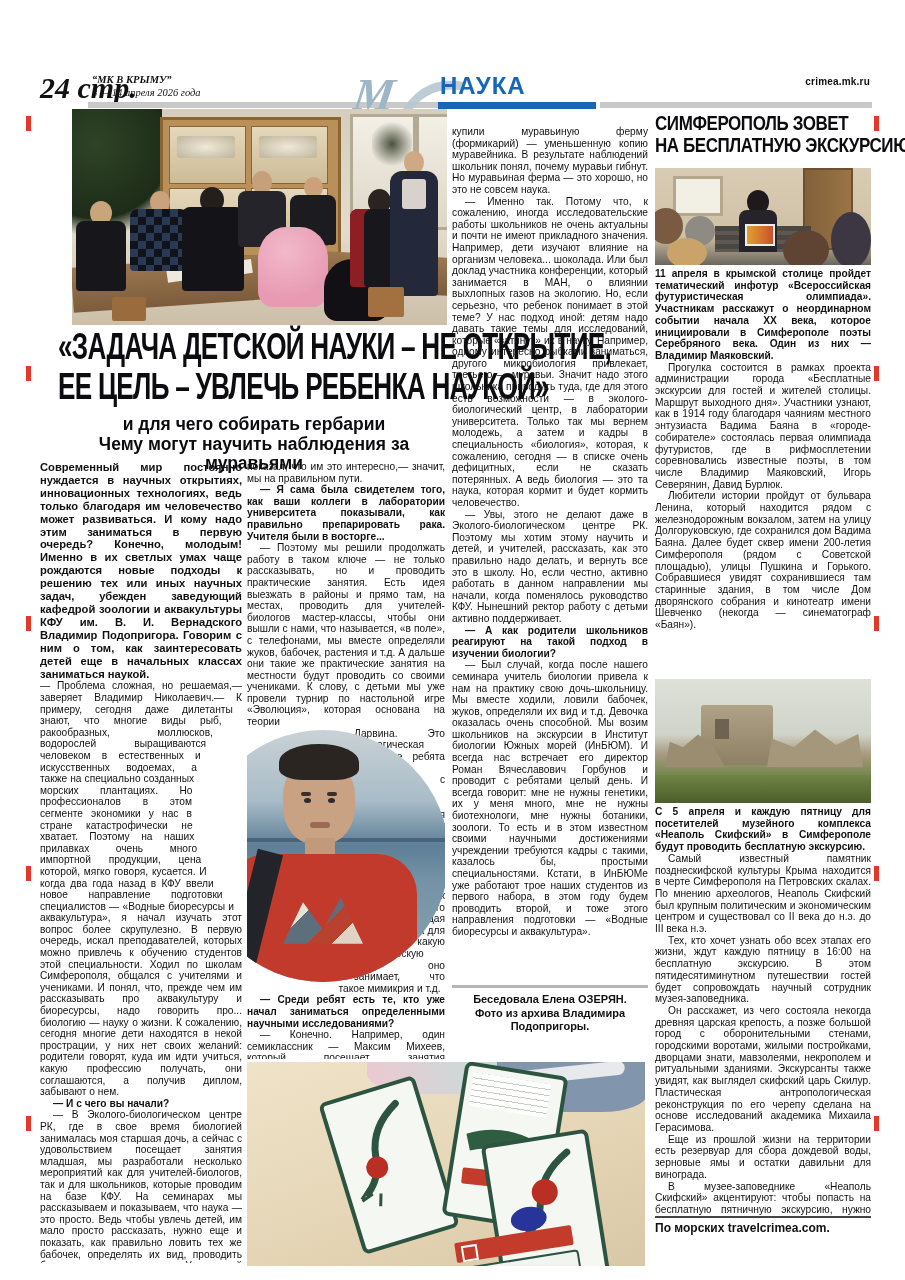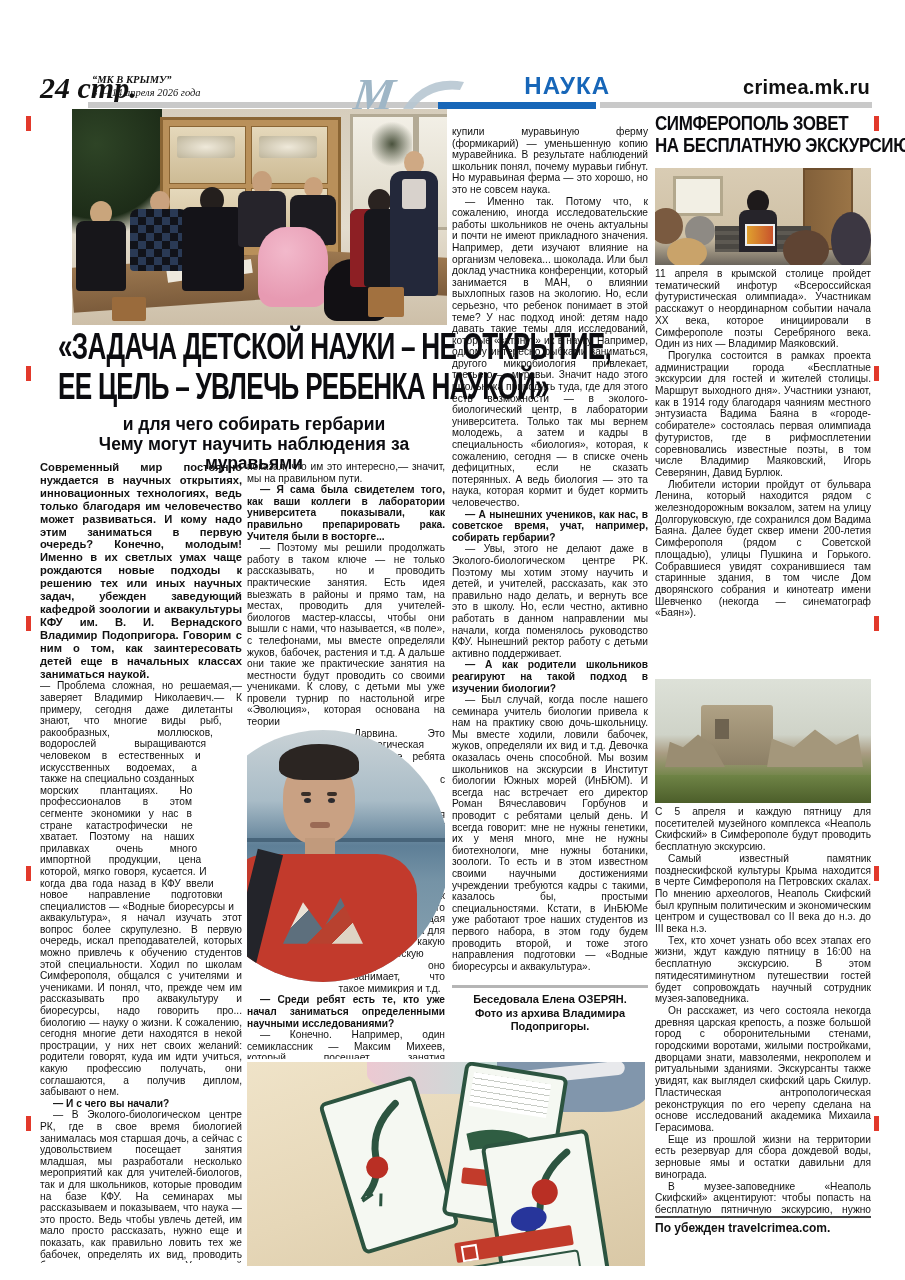--- a/index.html
+++ b/index.html
@@ -8,24 +8,24 @@
   
   .crop{position:absolute;width:5px;height:15px;background:#e2392b;}
   
   .pageno{position:absolute;left:40px;top:57px;font-family:"Liberation Serif","DejaVu Serif",serif;
           font-style:italic;font-weight:bold;font-size:30px;line-height:30px;}
   .edition{position:absolute;left:92px;top:57px;font-family:"Liberation Serif","DejaVu Serif",serif;
            font-style:italic;font-size:10.5px;line-height:13px;font-weight:bold;}
   .edition .dates{font-weight:normal;}
   .rule-gray{position:absolute;top:86px;height:6px;background:#c9c9c9;}
   .rule-blue{position:absolute;top:86px;height:7px;background:#1766b8;}
-  .section-name{position:absolute;left:440px;top:56px;width:170px;text-align:right;
+  .section-name{position:absolute;left:440px;top:56px;width:170px;text-align:left;
                 font-size:24px;font-weight:900;color:#1766b8;letter-spacing:1px;}
   .mk-logo{position:absolute;left:352px;top:48px;width:120px;height:60px;}
-  .site{position:absolute;right:35px;top:60px;font-size:20px;font-weight:bold;letter-spacing:.2px;}
+  .site{position:absolute;right:35px;top:60px;font-size:10px;font-weight:bold;letter-spacing:.2px;}
   
   .hl{position:absolute;left:58px;width:392px;overflow:visible;}
   .hl .inner{width:540px;transform:scaleX(.726);transform-origin:0 50%;text-align:center;
              font-weight:900;font-size:36px;line-height:38px;letter-spacing:-1px;color:#0c0c10;white-space:nowrap;}
   .subtitle{position:absolute;left:58px;top:399px;width:392px;text-align:center;
             font-size:17.5px;line-height:19.5px;font-weight:bold;color:#0c0c10;}
   
   .col{position:absolute;font-size:10.2px;line-height:11.6px;text-align:justify;overflow:hidden;hyphens:auto;}
   .col p{margin:0;text-indent:13px;}
   .col p.noind{text-indent:0;}
@@ -39,21 +39,21 @@
   .byline-rule{position:absolute;left:452px;top:969px;width:196px;height:3px;background:#b5b5b5;}
   .byline{position:absolute;left:452px;top:977px;width:196px;text-align:center;
           font-weight:bold;font-size:11px;line-height:13.5px;}
   
   .sb-title{position:absolute;left:655px;width:230px;overflow:visible;}
   .sb-title .inner{width:260px;transform:scaleX(.85);transform-origin:0 0;font-weight:900;
                    font-size:20px;line-height:22px;letter-spacing:-.5px;color:#0c0c10;white-space:nowrap;}
   .sb-text{position:absolute;left:655px;width:216px;font-size:10.2px;line-height:11.7px;
            text-align:justify;overflow:hidden;hyphens:auto;}
   .sb-text p{margin:0;text-indent:13px;}
-  .sb-text p.slead{font-weight:normal;text-indent:0;}
+  .sb-text p.slead{font-weight:bold;text-indent:0;}
   .sb-foot-rule{position:absolute;left:655px;top:1200px;width:216px;height:2px;background:#444;}
   .sb-foot{position:absolute;left:655px;top:1205px;width:216px;font-weight:bold;font-size:12px;}
   
   .photo{position:absolute;overflow:hidden;}
   .abs{position:absolute;}
   
   .classroom{left:72px;top:93px;width:375px;height:216px;background:linear-gradient(180deg,#d6cdbc 0%,#e3dccd 55%,#cdbfa8 100%);}
   .plant{background:radial-gradient(circle at 40% 30%,#2e4426 0%,#1d2c18 60%,transparent 75%);}
   .cabinet{background:#b9905a;border:3px solid #8a6534;}
   .pane{background:linear-gradient(180deg,#e5d8bb,#cdbb95);border:1px solid #8a6534;}
@@ -187,21 +187,20 @@
       </div>
     </div>
     <p class="noind">Дарвина. Это биологическая игра, где ребята «создают» животных с разными свойствами, которые пытаются «съесть» друг друга. Побеждает лишь тот участник игры, кто создал больше таких животных. Но для этого ребенок должен знать, что такое общая кормовая база для животного, какую экологическую нишу оно занимает, что такое мимикрия и т.д.</p>
     <p class="q">— Среди ребят есть те, кто уже начал заниматься определенными научными исследованиями?</p>
     <p>— Конечно. Например, один семиклассник — Максим Михеев, который посещает занятия биологического кружка, начал вплотную заниматься муравьями. Он приходит в кабинет наших арахнологов, там у него есть свой стол, бинукляр (микроскоп, который позволяет наблюдать объекты одновременно двумя глазами — ред.). Мы дали ему все необходимое — пробирки, спирт и т.д. Мальчик приносит муравьев, которых собирает в своем районе, определяет их вид и т.д. В итоге, у него получится отличная научная работа, результаты которой он планирует представить на школьной конференции, которая будет проходить у нас, в КФУ. К слову, началось все с посещения кружка по биологии в школе. Потом они вместе с учителем</p>
   </div>
 
   <div class="col" style="left:452px;top:110px;width:196px;height:872px">
     <p class="noind">купили муравьиную ферму (формикарий) — уменьшенную копию муравейника. В результате наблюдений школьник понял, почему муравьи гибнут. Но муравьиная ферма — это хорошо, но это не совсем наука.</p>
     <p>— Именно так. Потому что, к сожалению, иногда исследовательские работы школьников не очень актуальны и почти не имеют прикладного значения. Например, дети изучают влияние на организм человека... шоколада. Или был доклад участника конференции, который занимается в МАН, о влиянии выхлопных газов на экологию. Но, если серьезно, что ребенок понимает в этой теме? У нас подход иной: детям надо давать такие темы для исследований, которые «затянут» их в науку. Например, одному интересно рыбками заниматься, другого микробиология привлекает, третьего — муравьи. Значит надо этого школьника приводить туда, где для этого есть возможности — в эколого-биологический центр, в лаборатории университета. Только так мы вернем молодежь, а затем и кадры в специальность «биология», которая, к сожалению, сегодня — в списке очень дефицитных, если не сказать потерянных. А ведь биология — это та наука, которая кормит и будет кормить человечество.</p>
-    <p class="q">— А нынешних учеников, как нас, в советское время, учат, например, собирать гербарии?</p>
     <p>— Увы, этого не делают даже в Эколого-биологическом центре РК. Поэтому мы хотим этому научить и детей, и учителей, рассказать, как это правильно надо делать, и вернуть все это в школу. Но, если честно, активно работать в данном направлении мы начали, когда поменялось руководство КФУ. Нынешний ректор работу с детьми активно поддерживает.</p>
     <p class="q">— А как родители школьников реагируют на такой подход в изучении биологии?</p>
     <p>— Был случай, когда после нашего семинара учитель биологии привела к нам на практику свою дочь-школьницу. Мы вместе ходили, ловили бабочек, жуков, определяли их вид и т.д. Девочка оказалась очень способной. Мы возим школьников на экскурсии в Институт биологии Южных морей (ИнБЮМ). И всегда нас встречает его директор Роман Вячеславович Горбунов и проводит с ребятами целый день. И всегда говорит: мне не нужны генетики, их у меня много, мне не нужны биотехнологи, мне нужны ботаники, зоологи. То есть и в этом известном своими научными достижениями учреждении требуются кадры с такими, казалось бы, простыми специальностями. Кстати, в ИнБЮМе уже работают трое наших студентов из первого набора, в этом году будем проводить второй, и тоже этого направления подготовки — «Водные биоресурсы и аквакультура».</p>
 
   </div>
 
   <div class="byline-rule"></div>
   <div class="byline">
     <div>Беседовала Елена ОЗЕРЯН.</div>
     <div>Фото из архива Владимира</div>
@@ -273,15 +272,15 @@
   <div class="sb-text" style="top:790px;height:410px">
     <p class="slead">С 5 апреля и каждую пятницу для посетителей музейного комплекса «Неаполь Скифский» в Симферополе будут проводить бесплатную экскурсию.</p>
     <p>Самый известный памятник позднескифской культуры Крыма находится в черте Симферополя на Петровских скалах. По мнению археологов, Неаполь Скифский был крупным политическим и экономическим центром и существовал со II века до н.э. до III века н.э.</p>
     <p>Тех, кто хочет узнать обо всех этапах его жизни, ждут каждую пятницу в 16:00 на бесплатную экскурсию. В этом пятидесятиминутном путешествии гостей будет сопровождать научный сотрудник музея-заповедника.</p>
     <p>Он расскажет, из чего состояла некогда древняя царская крепость, а позже большой город с оборонительными стенами, городскими воротами, жилыми постройками, дворцами знати, мавзолеями, некрополем и ритуальными зданиями. Экскурсанты также увидят, как выглядел скифский царь Скилур. Пластическая антропологическая реконструкция по его черепу сделана на основе исследований академика Михаила Герасимова.</p>
     <p>Еще из прошлой жизни на территории есть резервуар для сбора дождевой воды, зерновые ямы и остатки давильни для винограда.</p>
     <p>В музее-заповеднике «Неаполь Скифский» акцентируют: чтобы попасть на бесплатную пятничную экскурсию, нужно сначала приобрести входной билет на территорию комплекса.</p>
 
   </div>
   <div class="sb-foot-rule"></div>
-  <div class="sb-foot">По убежден travelcrimea.com.</div>
+  <div class="sb-foot">По морских travelcrimea.com.</div>
 
 </div>
 
 </body></html>

